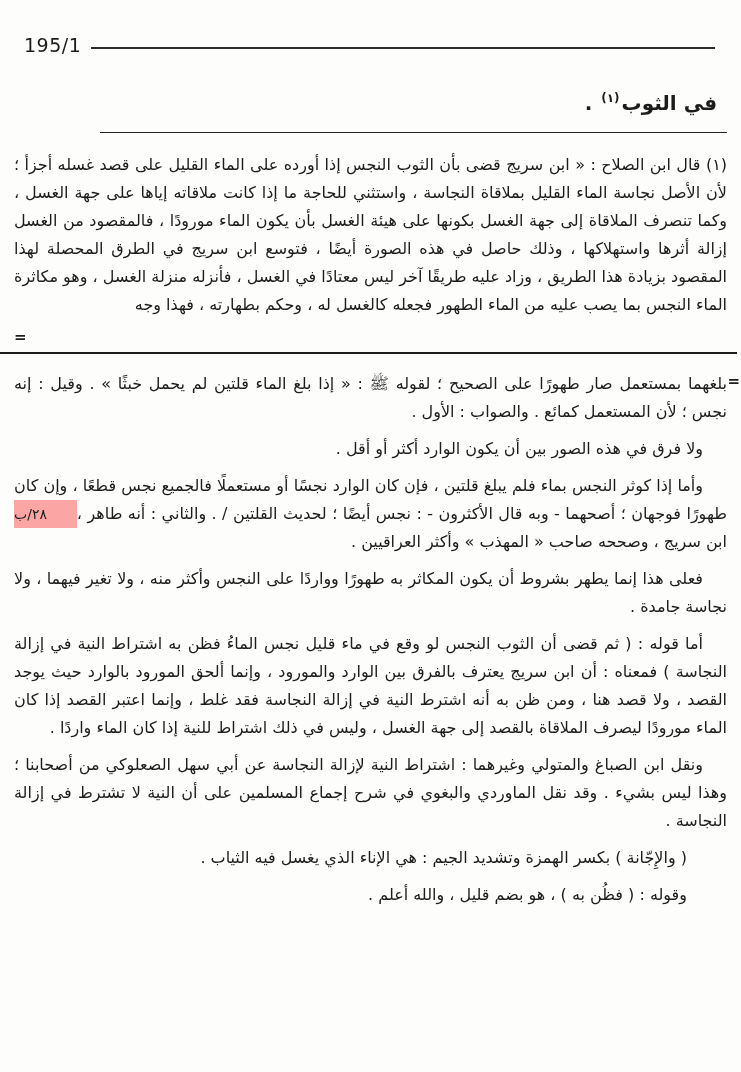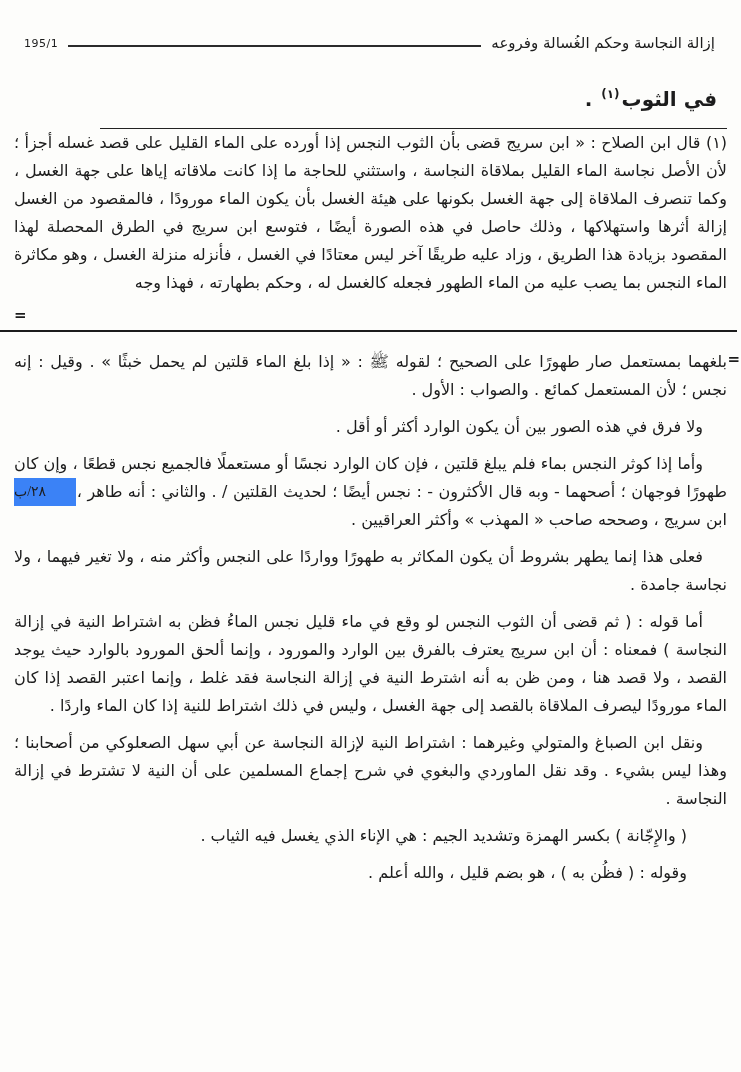--- a/index.html
+++ b/index.html
@@ -20,21 +20,21 @@
   
   .running-head {
     display: flex;
     align-items: center;
     gap: 10px;
     margin: 0 12px 0 10px;
     font-size: 15px;
   }
   .rh-title { white-space: nowrap; }
   .rh-rule { flex: 1; height: 0; border-top: 2px solid #2b2b2b; margin-top: 5px; }
-  .rh-num { direction: ltr; unicode-bidi: embed; font-size: 11px; letter-spacing: 0.5px; }
+  .rh-num { direction: ltr; unicode-bidi: embed; font-size: 19px; letter-spacing: 0.5px; }
 
   
   .section-title {
     margin: 34px 10px 0 0;
     font-size: 20px;
     font-weight: bold;
     text-align: right;
     line-height: 1.3;
   }
   .section-title .fn-ref { font-size: 12px; vertical-align: super; margin: 0 2px; }
@@ -49,21 +49,21 @@
   
   .fn-text {
     font-size: 16px;
     line-height: 28px;
     text-align: justify;
     margin: 0 0 9px 0;
   }
   .indent { text-indent: 24px; }
   .indent-deep { text-indent: 40px; }
 
-  .fn-block-1 { }
+  .fn-block-1 { margin-top: 18px; }
   .cont-mark-left {
     text-align: left;
     font-size: 15px;
     font-weight: bold;
     line-height: 18px;
     margin: 2px 0 4px 0;
   }
 
   .separator {
     border: 0;
@@ -78,35 +78,33 @@
     right: -13px;
     font-size: 15px;
     font-weight: bold;
   }
 
   .p-folio { position: relative; }
   .folio-marker {
     position: absolute;
     left: 0;
     top: 28px;
-    background: #3b82f6;
+    background: #fca5a5;
     padding: 0 6px 0 0;
     font-size: 14px;
     line-height: 28px;
     z-index: 1;
-    font-family: Liberation Serif, serif;
   }
 </style>
 </head>
 <body>
 
 <div class="page">
 
   <header class="running-head">
-    <span class="rh-title">إزالة النجاسة وحكم الغُسالة وفروعه</span>
     <span class="rh-rule"></span>
     <span class="rh-num">195/1</span>
   </header>
 
   <h1 class="section-title">
     <span>في الثوب</span><sup class="fn-ref">(١)</sup>
     <span>.</span>
   </h1>
 
   <hr class="title-rule">

